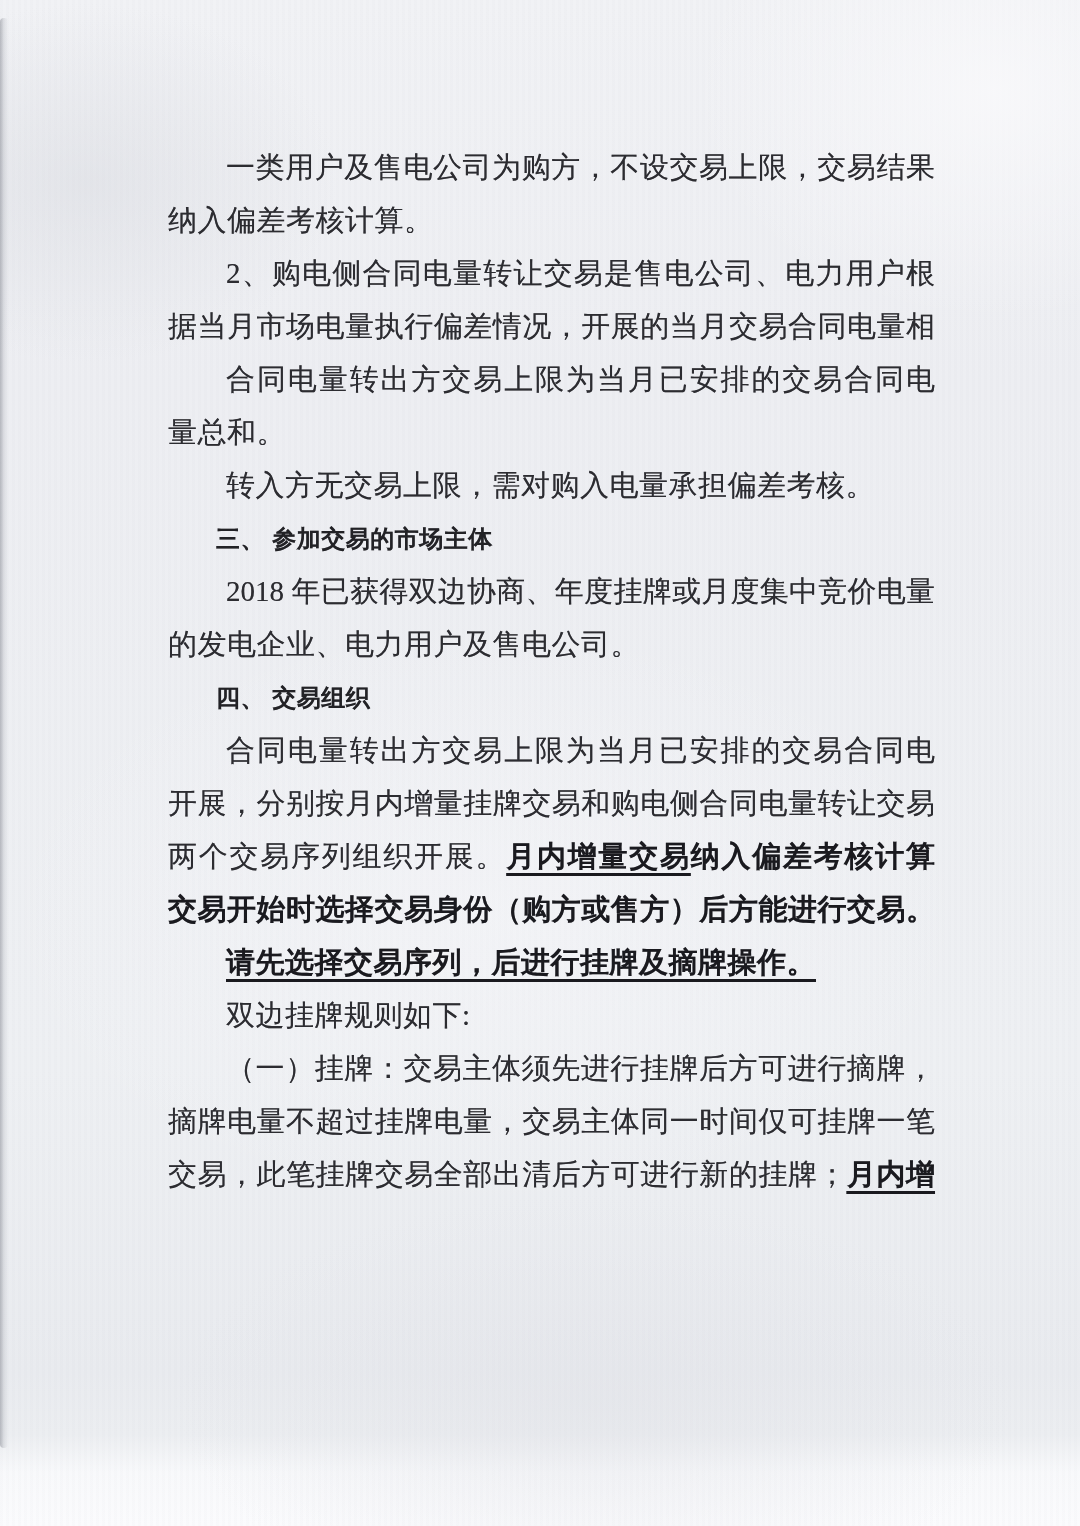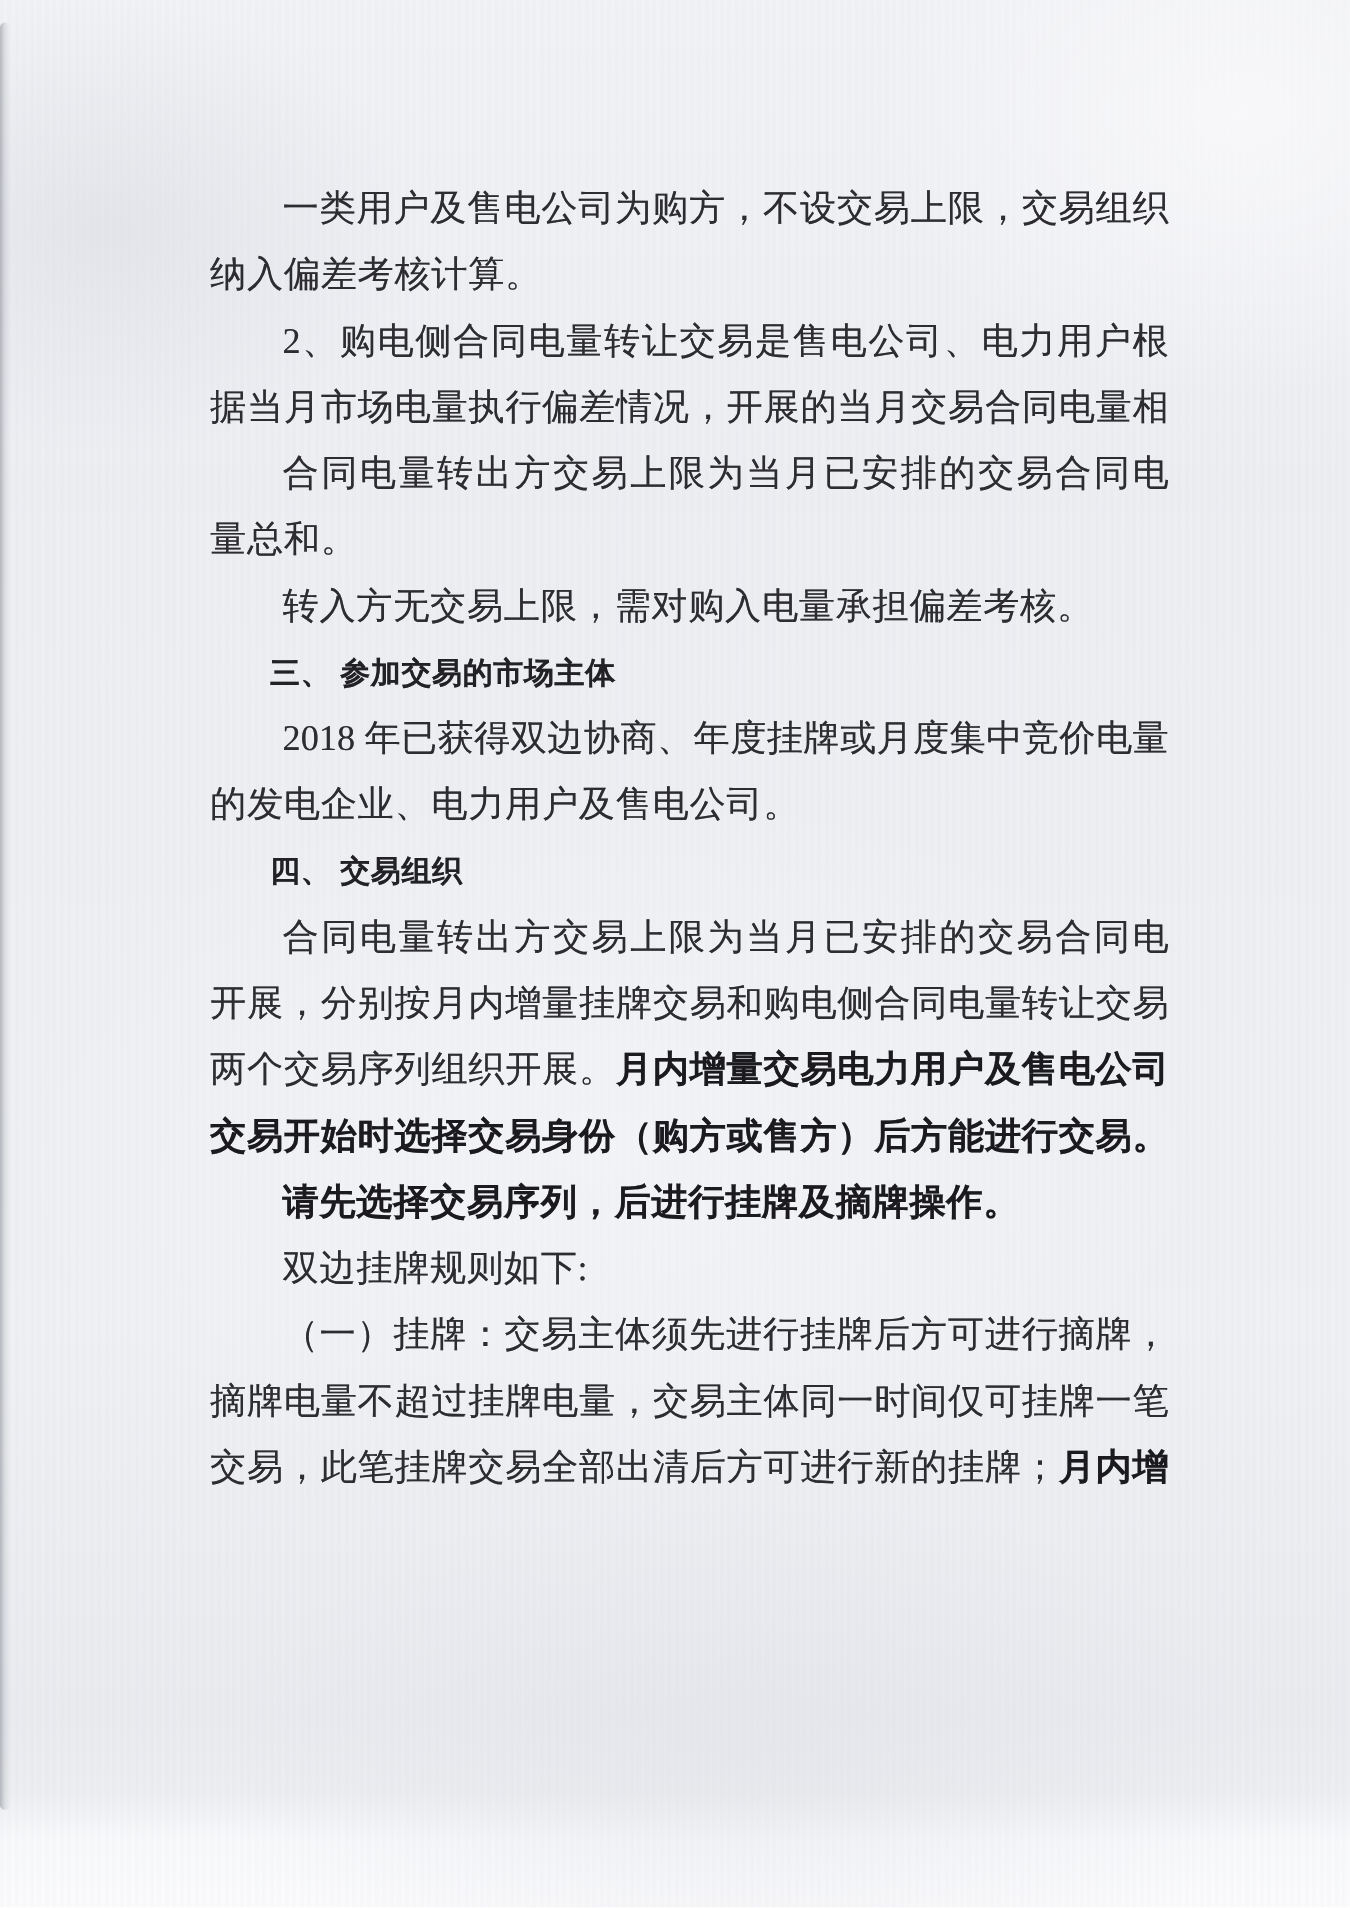--- a/index.html
+++ b/index.html
@@ -48,45 +48,46 @@
   }
   .line.indent { text-indent: 2em; }
   .line.heading {
     font-family: "Liberation Sans", "DejaVu Sans", sans-serif;
     font-weight: 700;
     font-size: 24px;
     color: #222226;
   }
   .b { font-weight: 700; color: #1a1a1f; }
   .u {
+    text-decoration: underline;
     text-decoration-thickness: 2.5px;
     text-underline-offset: 7px;
     margin-top: 46px;
   }
 </style>
 </head>
 <body>
 
 <div class="page">
   <div class="edge-shadow"></div>
   <div class="content">
-      <div class="line indent justify"><span class="">一类用户及售电公司为购方，不设交易上限，交易组织</span></div>
+      <div class="line indent justify"><span class="">一类用户及售电公司为购方，不设交易上限，交易结果</span></div>
       <div class="line"><span class="">纳入偏差考核计算。</span></div>
       <div class="line indent justify"><span class="">2、购电侧合同电量转让交易是售电公司、电力用户根</span></div>
       <div class="line justify"><span class="">据当月市场电量执行偏差情况，开展的当月交易合同电量相</span></div>
       <div class="line indent justify"><span class="">合同电量转出方交易上限为当月已安排的交易合同电</span></div>
       <div class="line"><span class="">量总和。</span></div>
       <div class="line indent"><span class="">转入方无交易上限，需对购入电量承担偏差考核。</span></div>
       <div class="line heading indent"><span class="">三、 参加交易的市场主体</span></div>
       <div class="line indent justify"><span class="">2018 年已获得双边协商、年度挂牌或月度集中竞价电量</span></div>
       <div class="line"><span class="">的发电企业、电力用户及售电公司。</span></div>
       <div class="line heading indent"><span class="">四、 交易组织</span></div>
       <div class="line indent justify"><span class="">合同电量转出方交易上限为当月已安排的交易合同电</span></div>
       <div class="line justify"><span class="">开展，分别按月内增量挂牌交易和购电侧合同电量转让交易</span></div>
-      <div class="line justify"><span class="">两个交易序列组织开展。</span><span class="b u">月内增量交易</span><span class="b">电力用户及售电公司</span></div>
+      <div class="line justify"><span class="">两个交易序列组织开展。</span><span class="b u">月内增量交易</span><span class="b">纳入偏差考核计算</span></div>
       <div class="line justify"><span class="b">交易开始时选择交易身份（购方或售方）后方能进行交易。</span></div>
       <div class="line indent"><span class="b u">请先选择交易序列，后进行挂牌及摘牌操作。</span></div>
       <div class="line indent"><span class="">双边挂牌规则如下:</span></div>
       <div class="line indent justify"><span class="">（一）挂牌：交易主体须先进行挂牌后方可进行摘牌，</span></div>
       <div class="line justify"><span class="">摘牌电量不超过挂牌电量，交易主体同一时间仅可挂牌一笔</span></div>
       <div class="line justify"><span class="">交易，此笔挂牌交易全部出清后方可进行新的挂牌；</span><span class="b u">月内增</span></div>
     </div>
 </div>
 
 </body></html>

